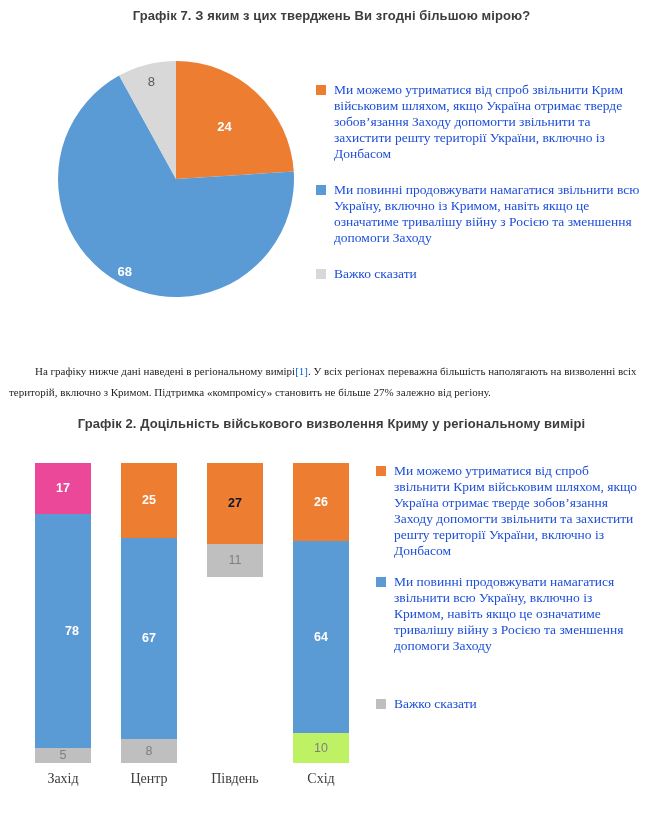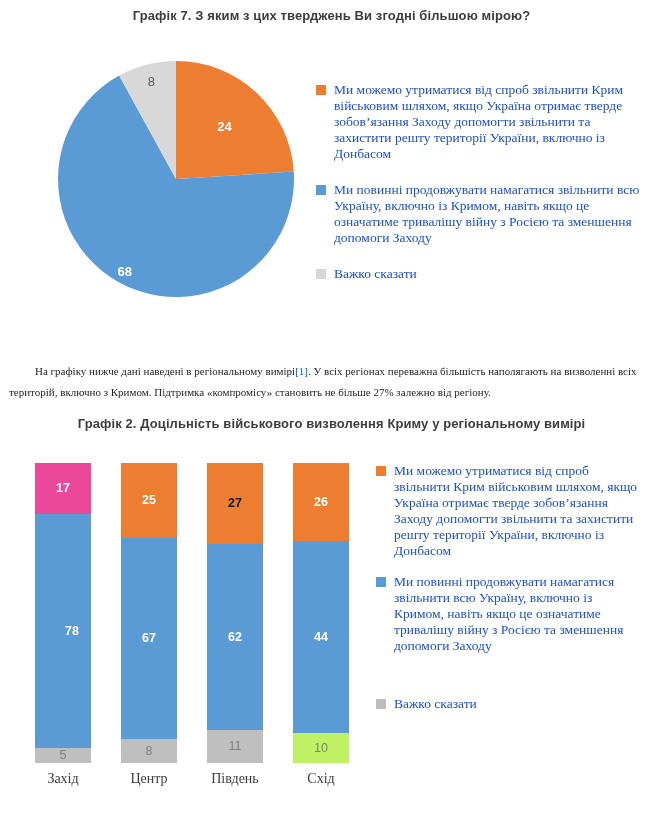--- a/index.html
+++ b/index.html
@@ -114,36 +114,33 @@
                 <span class="bar-num" style="color: rgb(127, 127, 127);">8</span>
               </div>
             </div>
             <div class="cat-label">Центр</div>
           </div>
           <div class="bar-col">
             <div class="bar-stack">
               <div class="bar-seg" style="height: 27%; background: rgb(237, 125, 49);">
                 <span class="bar-num bold" style="color: #0f172a;">27</span>
               </div>
-              <div class="bar-seg" style="height: 62%; background: rgb(91, 155, 213);">
-                <span class="bar-num bold" style="color: rgb(255, 255, 255);">62</span>
-              </div>
               <div class="bar-seg" style="height: 11%; background: rgb(191, 191, 191);">
                 <span class="bar-num" style="color: rgb(127, 127, 127);">11</span>
               </div>
             </div>
             <div class="cat-label">Південь</div>
           </div>
           <div class="bar-col">
             <div class="bar-stack">
               <div class="bar-seg" style="height: 26%; background: rgb(237, 125, 49);">
                 <span class="bar-num bold" style="color: rgb(255, 255, 255);">26</span>
               </div>
               <div class="bar-seg" style="height: 64%; background: rgb(91, 155, 213);">
-                <span class="bar-num bold" style="color: rgb(255, 255, 255);">44</span>
+                <span class="bar-num bold" style="color: rgb(255, 255, 255);">64</span>
               </div>
               <div class="bar-seg" style="height: 10%; background: #bef264;">
                 <span class="bar-num" style="color: rgb(127, 127, 127);">10</span>
               </div>
             </div>
             <div class="cat-label">Схід</div>
           </div>
         </div>
       <ul class="legend legend2" id="legend2">
           <li class="legend-item">

